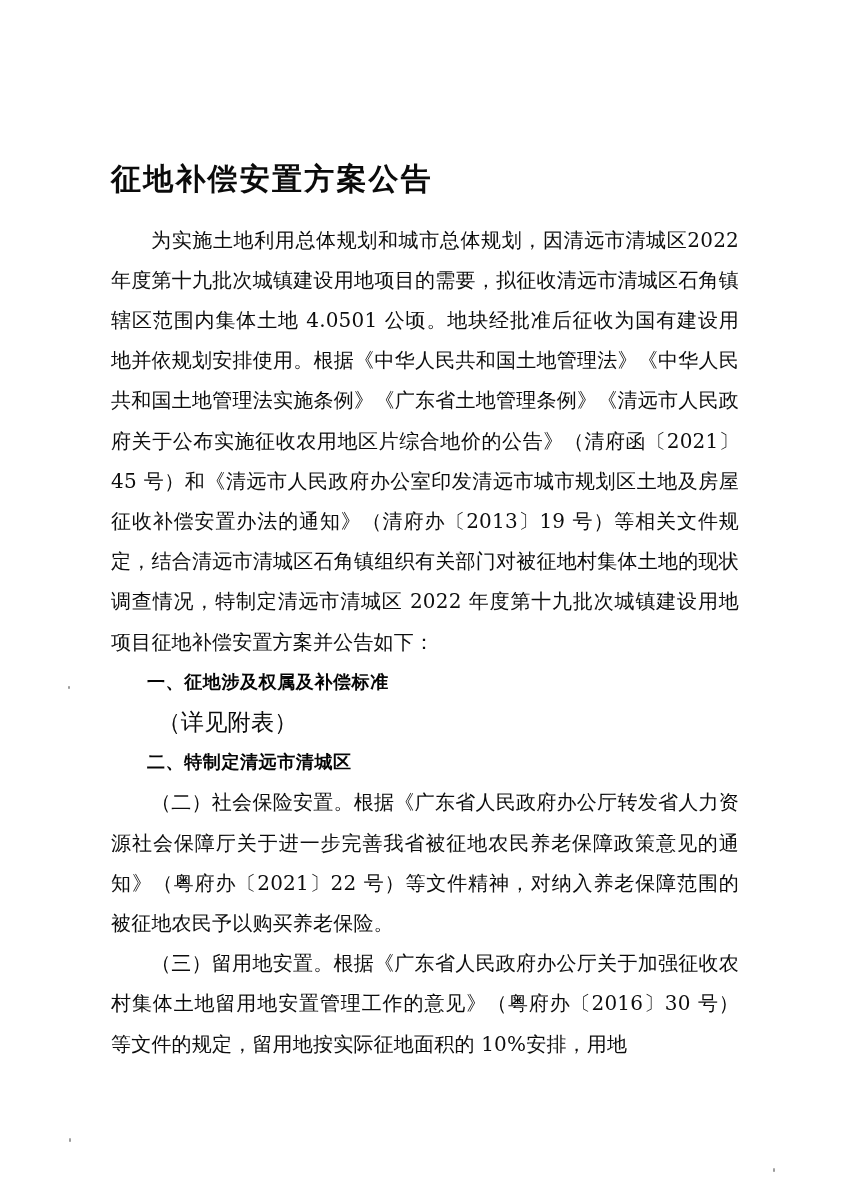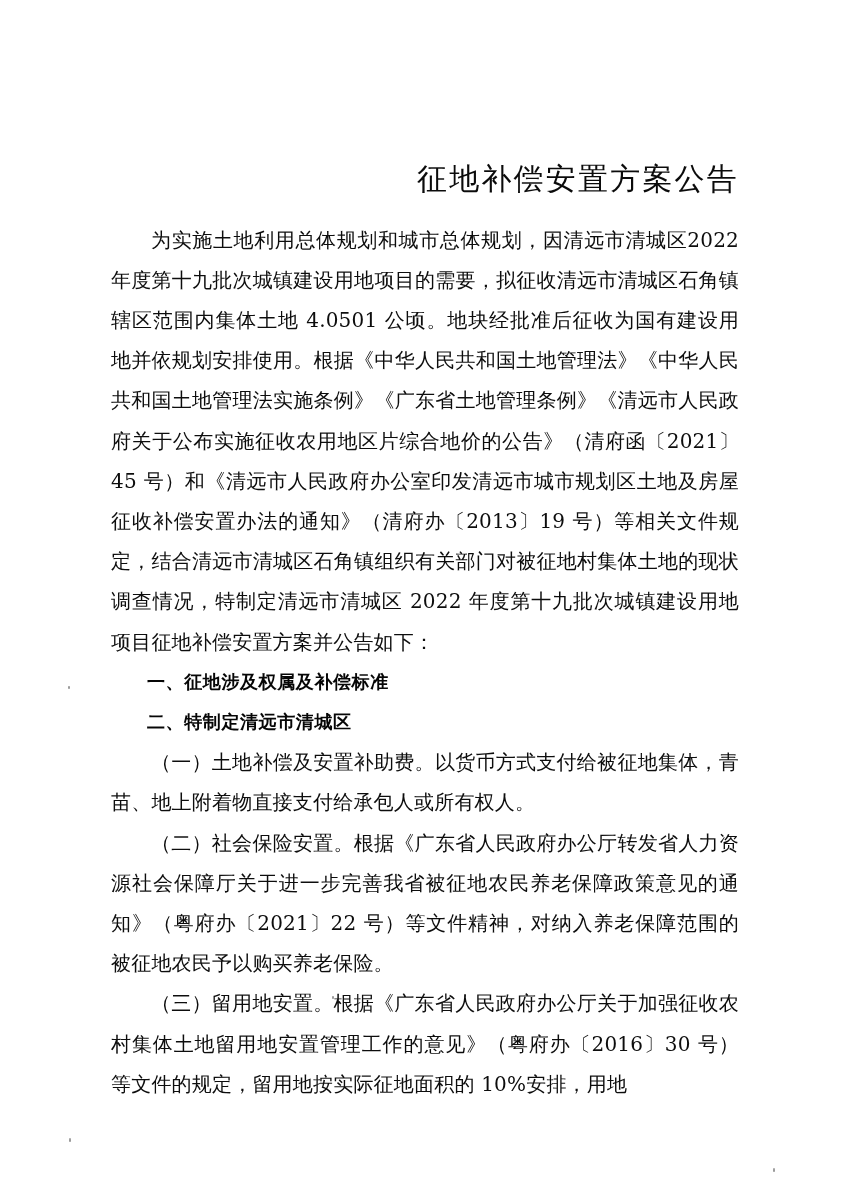--- a/index.html
+++ b/index.html
@@ -18,23 +18,23 @@
     overflow: hidden;
     margin: 0 auto;
   }
   .doc-body {
     position: absolute;
     left: 111px;
     top: 160px;
     width: 628px;
   }
   .doc-title {
-    text-align: right;
+    text-align: left;
     font-size: 30px;
-    font-weight: normal;
+    font-weight: bold;
     letter-spacing: 2.2px;
     color: #0b0b0b;
     line-height: 1.25;
     margin: 0 0 22px 0;
     font-family: "DejaVu Serif", "Liberation Serif", serif;
     -webkit-font-smoothing: none;
   }
   .para {
     font-size: 20px;
     line-height: 40.2px;
@@ -80,24 +80,24 @@
 <div class="page">
 
   <div class="doc-body">
 
     <h1 class="doc-title">征地补偿安置方案公告</h1>
 
     <p class="para indent2">为实施土地利用总体规划和城市总体规划，因清远市清城区2022年度第十九批次城镇建设用地项目的需要，拟征收清远市清城区石角镇辖区范围内集体土地 4.0501 公顷。地块经批准后征收为国有建设用地并依规划安排使用。根据《中华人民共和国土地管理法》《中华人民共和国土地管理法实施条例》《广东省土地管理条例》《清远市人民政府关于公布实施征收农用地区片综合地价的公告》（清府函〔2021〕45 号）和《清远市人民政府办公室印发清远市城市规划区土地及房屋征收补偿安置办法的通知》（清府办〔2013〕19 号）等相关文件规定，结合清远市清城区石角镇组织有关部门对被征地村集体土地的现状调查情况，特制定清远市清城区 2022 年度第十九批次城镇建设用地项目征地补偿安置方案并公告如下：</p>
 
     <p class="heading">一、征地涉及权属及补偿标准</p>
 
+    <p class="subnote">（详见附表）</p>
 
     <p class="heading">二、特制定清远市清城区</p>
 
-    <p class="para indent2">（一）土地补偿及安置补助费。以货币方式支付给被征地集体，青苗、地上附着物直接支付给承包人或所有权人。</p>
 
     <p class="para indent2">（二）社会保险安置。根据《广东省人民政府办公厅转发省人力资源社会保障厅关于进一步完善我省被征地农民养老保障政策意见的通知》（粤府办〔2021〕22 号）等文件精神，对纳入养老保障范围的被征地农民予以购买养老保险。</p>
 
     <p class="para indent2">（三）留用地安置。根据《广东省人民政府办公厅关于加强征收农村集体土地留用地安置管理工作的意见》（粤府办〔2016〕30 号）等文件的规定，留用地按实际征地面积的 10%安排，用地</p>
 
   </div>
 
   <span class="speck" style="left:69px; top:1138px; width:2px; height:4px;"></span>
 
   <span class="speck" style="left:773px; top:1168px; width:2px; height:4px;"></span>

